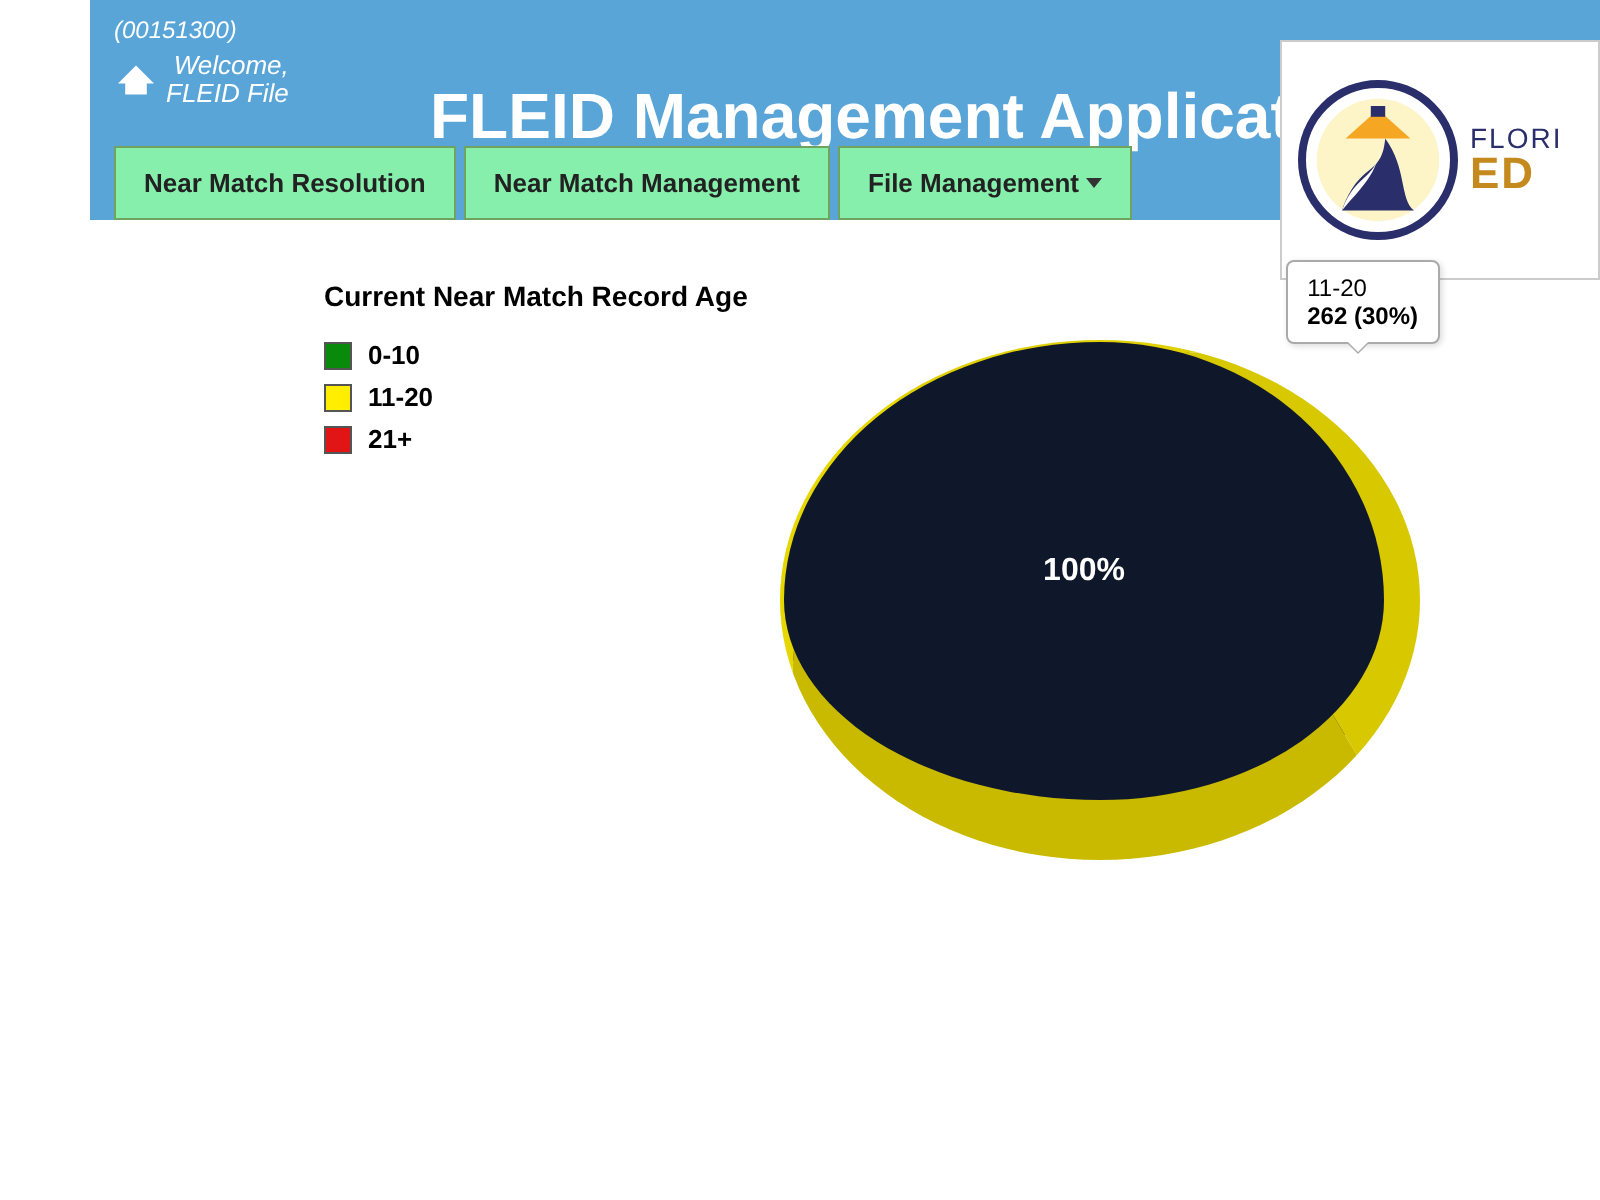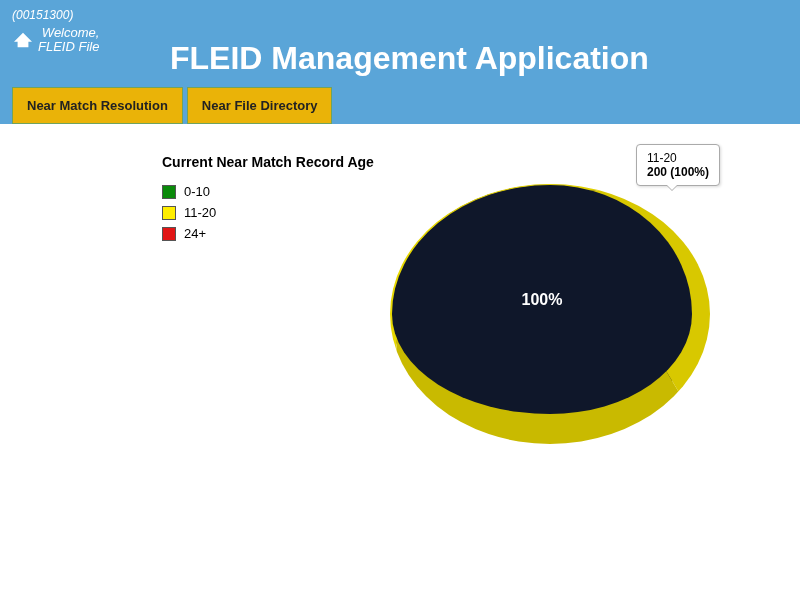--- a/index.html
+++ b/index.html
@@ -1,34 +1,34 @@
 <!DOCTYPE html>
 <html><head>
 <meta charset="utf-8">
 <style>
   * { box-sizing: border-box; margin: 0; padding: 0; }
   body { font-family: Arial, Helvetica, sans-serif; background: #fff; width: 800px; height: 600px; overflow: hidden; }
-  .header { background: #5aa5d8; color: #fff; padding: 8px 12px 0 12px; position: relative; height: 124px; }
+  .header { background: #5aa5d8; color: #fff; padding: 8px 12px 0 12px; position: relative; height: 110px; margin-left: 45px; }
   .id-code { font-style: italic; font-size: 12px; color: #fff; }
   .welcome-block { display: flex; align-items: center; gap: 4px; margin-top: 4px; }
   .home-icon { width: 22px; height: 18px; }
   .welcome-text { font-style: italic; font-size: 13px; line-height: 14px; text-align: right; }
   .app-title { position: absolute; top: 40px; left: 170px; font-size: 32px; font-weight: bold; color: #fff; }
   .logo-box { position: absolute; right: 0; top: 20px; width: 160px; height: 120px; background: #fff; border: 1px solid #ccc; display: flex; align-items: center; overflow: hidden; }
   .logo-circle { width: 80px; height: 80px; border: 4px solid #2a2e6b; border-radius: 50%; margin-left: 8px; background: #fff; display: flex; align-items: center; justify-content: center; overflow: hidden; position: relative; }
   .logo-text { margin-left: 6px; line-height: 1; }
   .logo-line1 { color: #2a2e6b; font-size: 14px; letter-spacing: 1px; }
   .logo-line2 { color: #c48a1e; font-size: 22px; font-weight: bold; letter-spacing: 1px; }
   .nav { display: flex; gap: 4px; position: absolute; bottom: 0; left: 12px; }
-  .nav-item { background: #eab308; border: 1px solid #6fa35f; color: #222; font-weight: bold; font-size: 13px; padding: 10px 14px; cursor: pointer; display: flex; align-items: center; gap: 4px; }
+  .nav-item { background: #86efac; border: 1px solid #6fa35f; color: #222; font-weight: bold; font-size: 13px; padding: 10px 14px; cursor: pointer; display: flex; align-items: center; gap: 4px; }
   .caret { width: 0; height: 0; border-left: 4px solid transparent; border-right: 4px solid transparent; border-top: 5px solid #333; display: inline-block; }
   .content { padding: 30px 0 0 42px; position: relative; }
   .chart-title { font-weight: bold; font-size: 14px; margin-left: 120px; margin-bottom: 14px; }
   .legend { margin-left: 120px; }
-  .legend-item { display: flex; align-items: center; gap: 8px; font-size: 13px; margin-bottom: 6px; }
+  .legend-item { display: flex; align-items: center; gap: 8px; font-size: 13px; margin-bottom: 6px; font-weight: bold; }
   .swatch { width: 14px; height: 14px; border: 1px solid #555; }
   .pie-wrap { position: absolute; left: 390px; top: 60px; }
   .pie { width: 320px; height: 260px; border-radius: 50%; background: #0f172a; border-top: 1px solid #e0d000; border-right: 18px solid #d8c800; border-bottom: 30px solid #c9ba00; border-left: 2px solid #e6d700; position: relative; cursor: pointer; }
   .pie-label { position: absolute; left: 50%; top: 50%; transform: translate(-50%, -50%); color: #fff; font-weight: bold; font-size: 16px; }
   .tooltip { position: absolute; right: -10px; top: -40px; background: #fff; border: 1px solid #aaa; border-radius: 4px; padding: 6px 10px; font-size: 12px; box-shadow: 1px 1px 3px rgba(0,0,0,.15); }
   .tooltip:after { content: ""; position: absolute; bottom: -10px; left: 30px; border: 5px solid transparent; border-top-color: #fff; }
   .tooltip:before { content: ""; position: absolute; bottom: -12px; left: 29px; border: 6px solid transparent; border-top-color: #aaa; }
 </style>
 </head>
 <body>
@@ -41,50 +41,69 @@
           <path fill="#fff" d="M12 2 L22 12 H18 V18 H6 V12 H2 Z"></path>
         </svg>
     </span>
     <div class="welcome-text">
       <div>Welcome,</div>
       <div>FLEID File</div>
     </div>
   </div>
   <div class="app-title">FLEID Management Application</div>
 
+  <div class="logo-box">
+    <div class="logo-circle">
+      <svg viewBox="0 0 80 80" width="72" height="72">
+        <circle cx="40" cy="40" r="34" fill="#fdf4c8"></circle>
+        <path d="M40 12 L58 28 L22 28 Z" fill="#f5a623"></path>
+        <rect x="36" y="10" width="8" height="6" fill="#2a2e6b"></rect>
+        <path d="M20 68 C30 40 42 50 44 28 C56 44 52 62 60 68 Z" fill="#2a2e6b"></path>
+        <path d="M20 68 C28 46 40 52 42 30 C40 48 30 56 20 68 Z" fill="#fff"></path>
+      </svg>
+    </div>
+    <div class="logo-text">
+      <div class="logo-line1">FLORI</div>
+      <div class="logo-line2">ED</div>
+    </div>
+  </div>
 
   <div class="nav">
     <div class="nav-item">
         <span>Near Match Resolution</span>
       </div>
     <div class="nav-item">
-        <span>Near File Directory</span>
+        <span>Near Match Management</span>
       </div>
+    <div class="nav-item">
+      <span>File Management</span>
+      <span class="caret"></span>
+    </div>
   </div>
 </div>
 
 <div class="content">
   <div class="chart-title">Current Near Match Record Age</div>
   <div class="legend">
     <div class="legend-item">
       <span class="swatch" style="background:#0a8a0a"></span>
       <span>0-10</span>
     </div>
     <div class="legend-item">
       <span class="swatch" style="background:#ffee00"></span>
       <span>11-20</span>
     </div>
     <div class="legend-item">
       <span class="swatch" style="background:#e11515"></span>
-      <span>24+</span>
+      <span>21+</span>
     </div>
   </div>
 
   <div class="pie-wrap">
     <div class="tooltip">
       <div>11-20</div>
-      <div style="font-weight:bold">200 (100%)</div>
+      <div style="font-weight:bold">262 (30%)</div>
     </div>
     <div class="pie">
       <div class="pie-label">100%</div>
     </div>
   </div>
 </div>
 
 </body></html>

